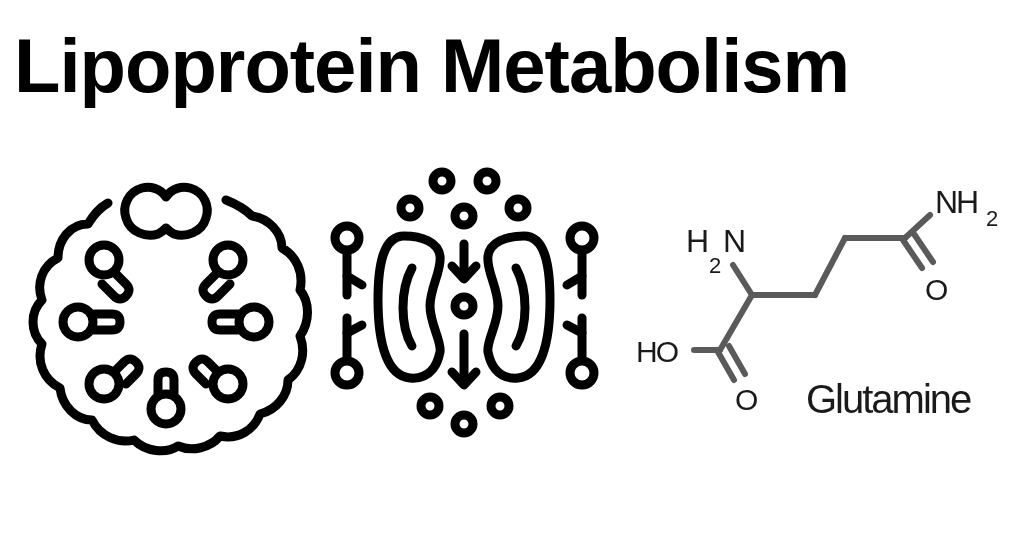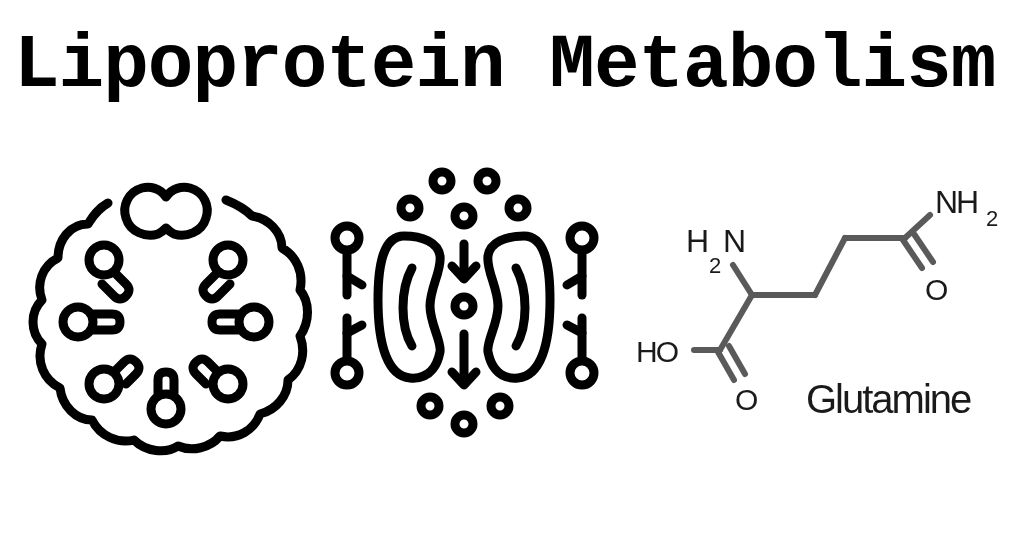--- a/index.html
+++ b/index.html
@@ -1,19 +1,19 @@
 <!DOCTYPE html>
 <html><head>
   <meta charset="utf-8">
   <style>
     html, body { margin: 0; padding: 0; background: #ffffff; }
     body { width: 1024px; height: 538px; position: relative; overflow: hidden; font-family: "Liberation Sans", sans-serif; }
     .title {
       position: absolute; left: 14px; top: 18px; width: 980px;
-      font-family: Liberation Mono, monospace; font-weight: bold;
+      font-family: Liberation Sans, sans-serif; font-weight: bold;
       font-size: 76px; line-height: 96px; letter-spacing: -1px; color: #000000;
       white-space: nowrap;
     }
     svg.art { position: absolute; left: 0; top: 0; }
     .chem-label { font-family: "Liberation Sans", sans-serif; fill: #1a1a1a; }
   </style>
 </head>
 <body>
 
 <div class="title">Lipoprotein Metabolism</div>

